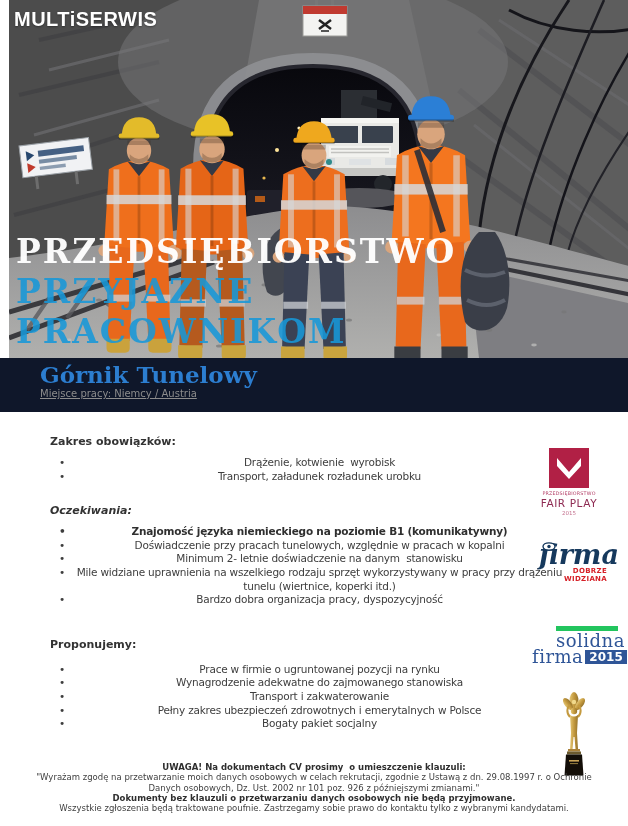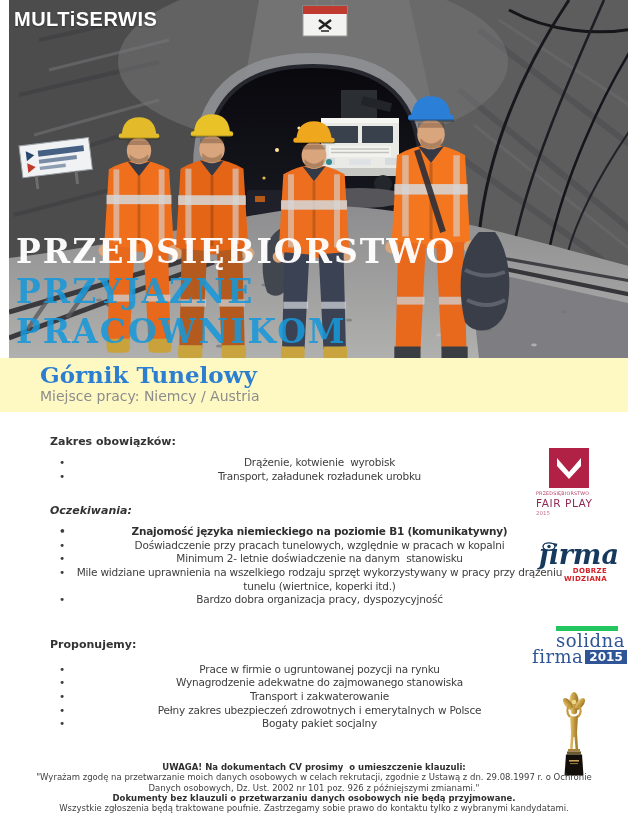--- a/index.html
+++ b/index.html
@@ -11,41 +11,41 @@
   .hero svg{display:block;}
   .brand{position:absolute;top:8px;left:14px;color:#ffffff;
          font-family:"Liberation Sans",sans-serif;font-weight:bold;
          font-size:20px;letter-spacing:0.5px;text-shadow:0 1px 2px rgba(0,0,0,.35);}
   .overlay{position:absolute;left:16px;top:232px;font-family:"DejaVu Serif",serif;
            font-weight:bold;font-size:33px;line-height:40px;letter-spacing:2px;}
   .ol-white{color:rgba(255,255,255,0.96);}
   .ol-blue{color:rgba(23,151,216,0.88);}
 
   
-  .title-bar{position:absolute;top:358px;left:0;width:628px;height:54px;background:#fef9c3;}
+  .title-bar{position:absolute;top:358px;left:0;width:628px;height:54px;background:#0f172a;}
   .title-bar h1{margin:5px 0 0 40px;font-family:"DejaVu Serif",serif;font-weight:bold;
                 font-size:23px;line-height:24px;color:#2c7ed0;}
-  .loc{margin:1px 0 0 40px;font-size:14px;color:#8c8c8c;}
+  .loc{margin:1px 0 0 40px;font-size:10px;color:#8c8c8c;text-decoration:underline;}
 
   
   .content{position:absolute;top:412px;left:0;width:628px;padding-left:10px;}
   .content h2{font-size:11px;font-weight:bold;color:#333333;margin:0 0 0 40px;line-height:13px;}
   .content h2.s1{margin-top:23px;}
   .content h2.s2{margin-top:21px;font-style:italic;}
   .content h2.s3{margin-top:31px;}
   .content ul{list-style:none;margin:8px 0 0 48px;padding:0;width:505px;}
   .content ul.l3{margin-top:12px;}
   .content li{position:relative;padding-left:18px;font-size:10.5px;letter-spacing:-0.2px;
               line-height:13.6px;color:#3d3d3d;white-space:pre-wrap;text-align:center;}
   .content li::before{content:"\2022";position:absolute;left:1px;top:0;color:#3d3d3d;}
   .content li.bold{font-weight:bold;color:#2f2f2f;}
 
   
   .badge{position:absolute;}
-  .fairplay{top:448px;right:26px;width:66px;}
+  .fairplay{top:448px;right:26px;width:66px;text-align:center;}
   .fp-square{width:40px;height:40px;background:#b12045;margin:0 auto;}
   .fp-l1{font-size:4.8px;color:#b23a63;margin-top:3px;letter-spacing:0.2px;white-space:nowrap;}
   .fp-l2{font-size:10.5px;color:#8e2a52;letter-spacing:0.6px;margin-top:1px;white-space:nowrap;}
   .fp-l3{font-size:5.5px;color:#c4728f;margin-top:1px;}
 
   .firma{top:541px;right:21px;width:68px;}
   .firma-word{position:relative;font-family:"DejaVu Serif",serif;font-style:italic;
               font-weight:bold;font-size:27px;line-height:27px;color:#16395d;}
   .firma-eye{position:absolute;left:3px;top:1px;}
   .firma-sub{text-align:right;color:#d62027;font-size:7px;font-weight:bold;

